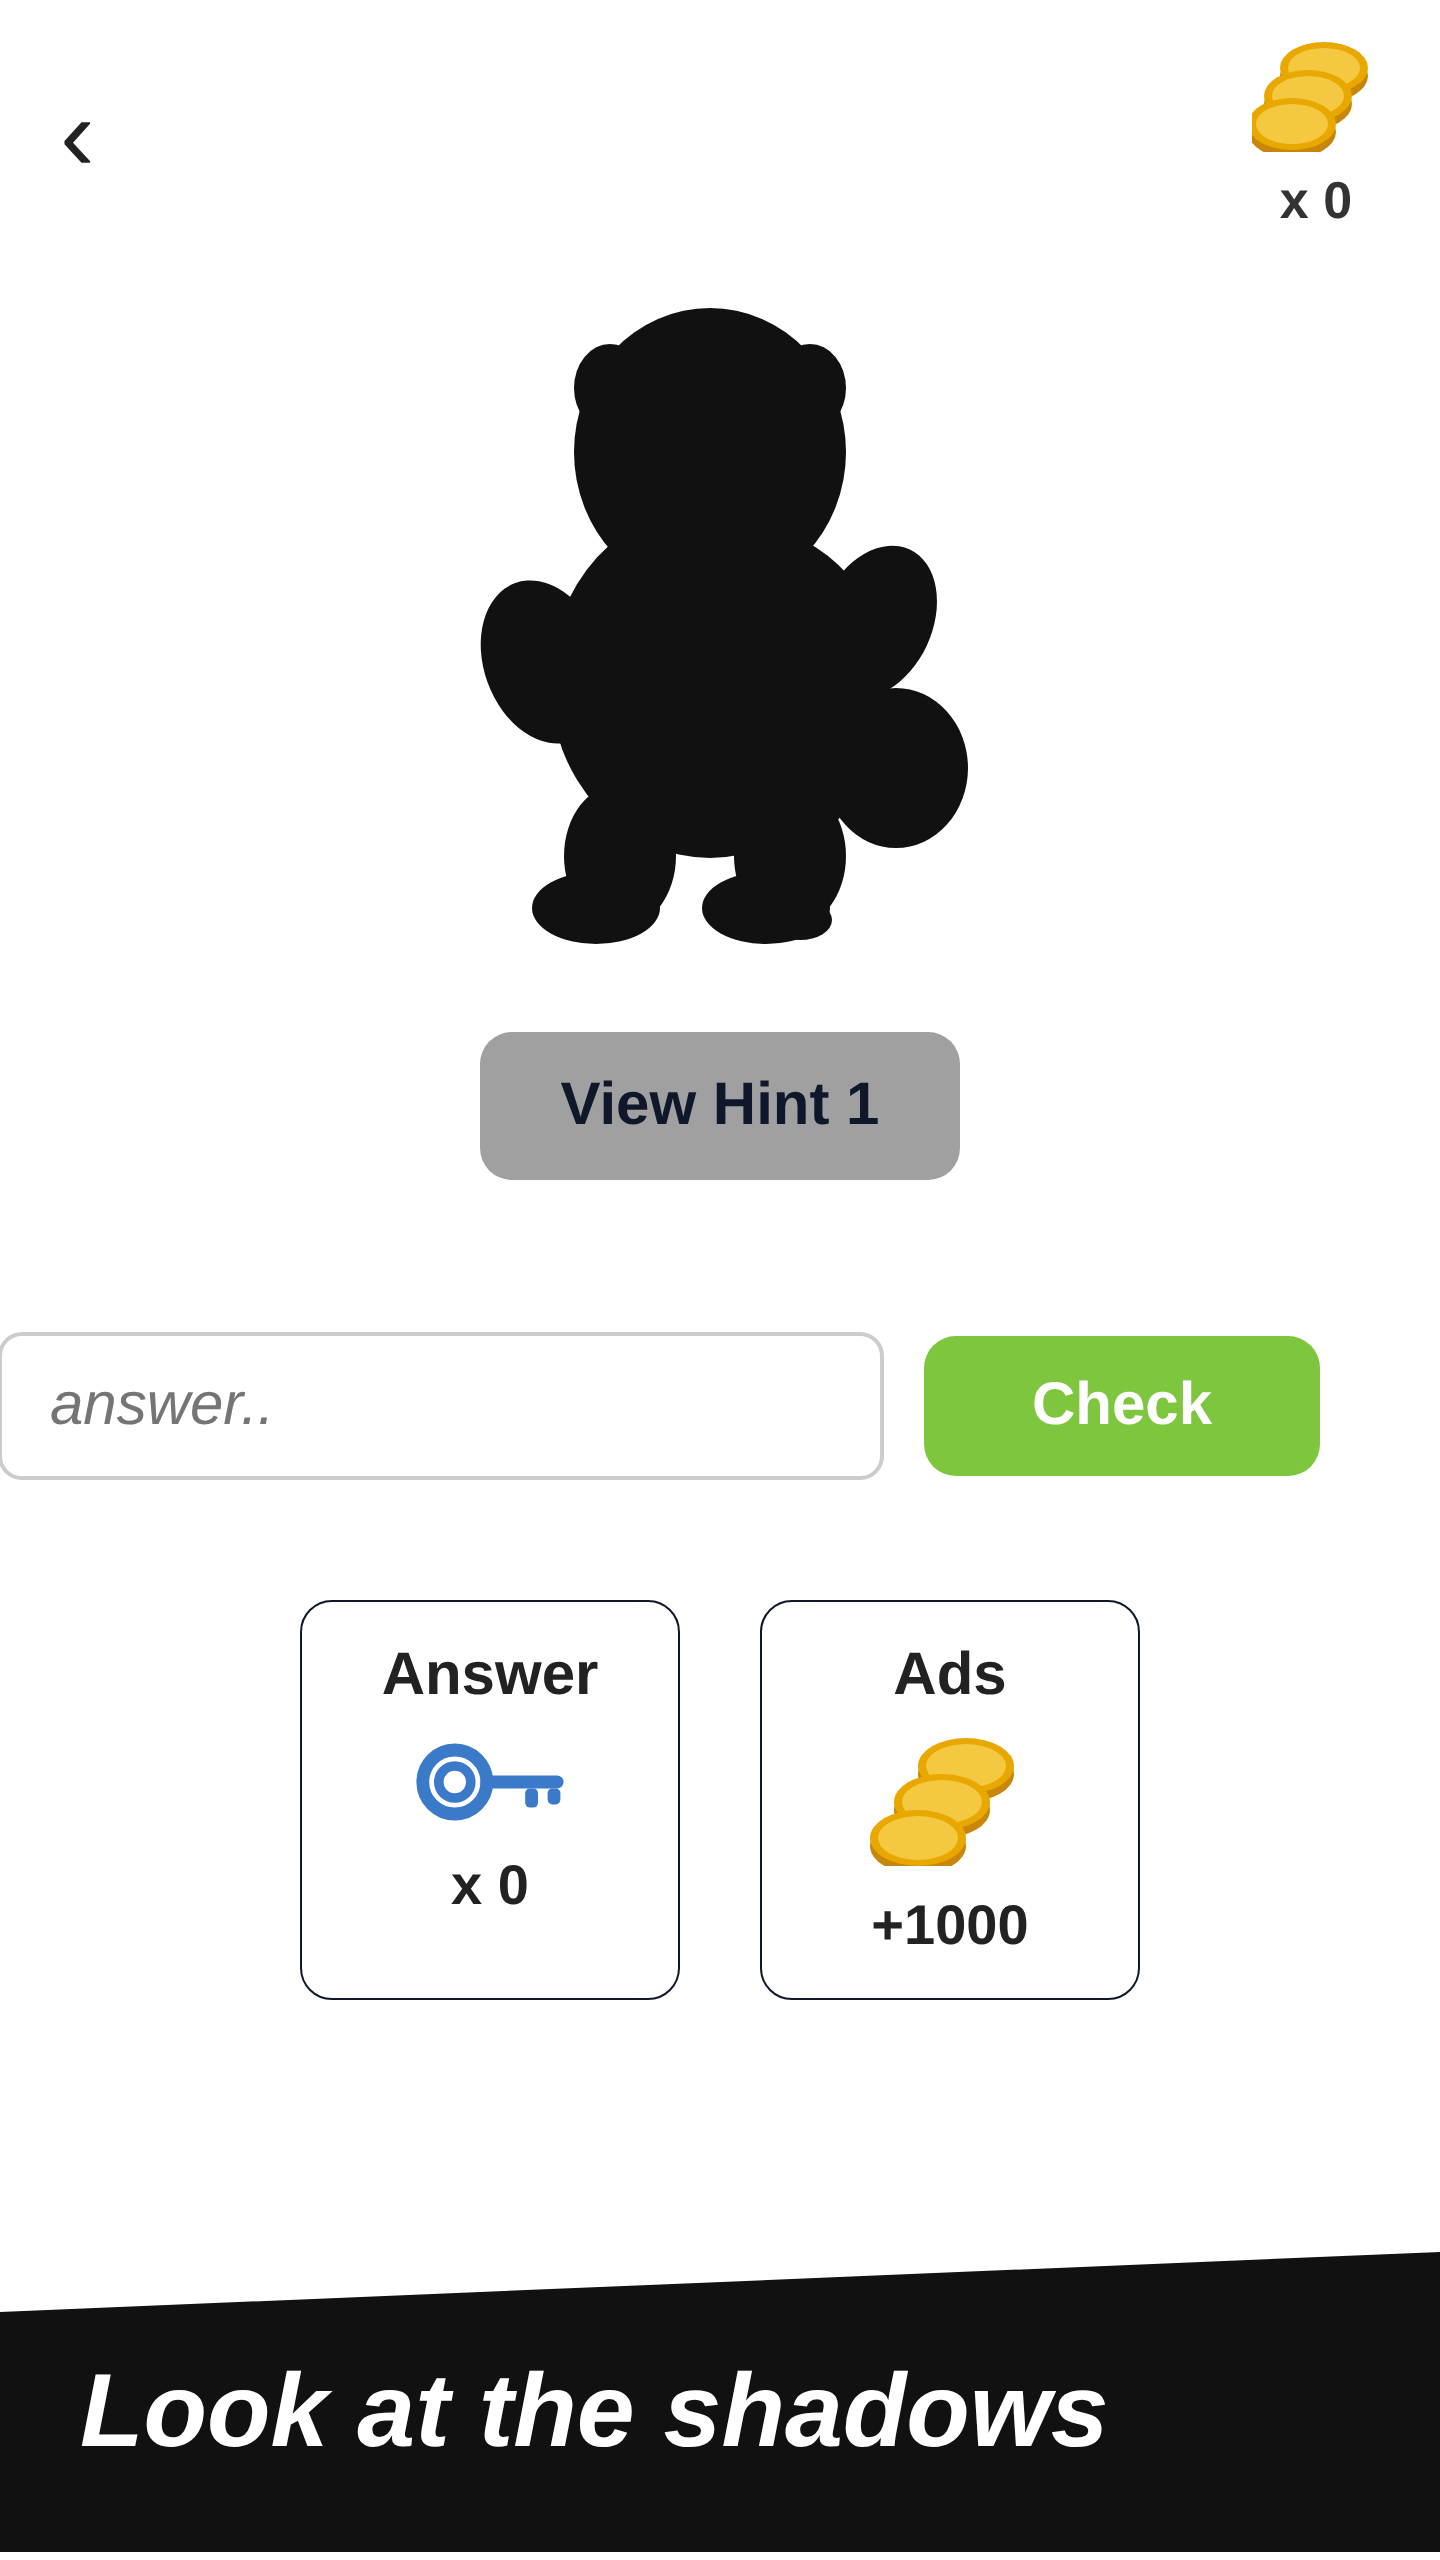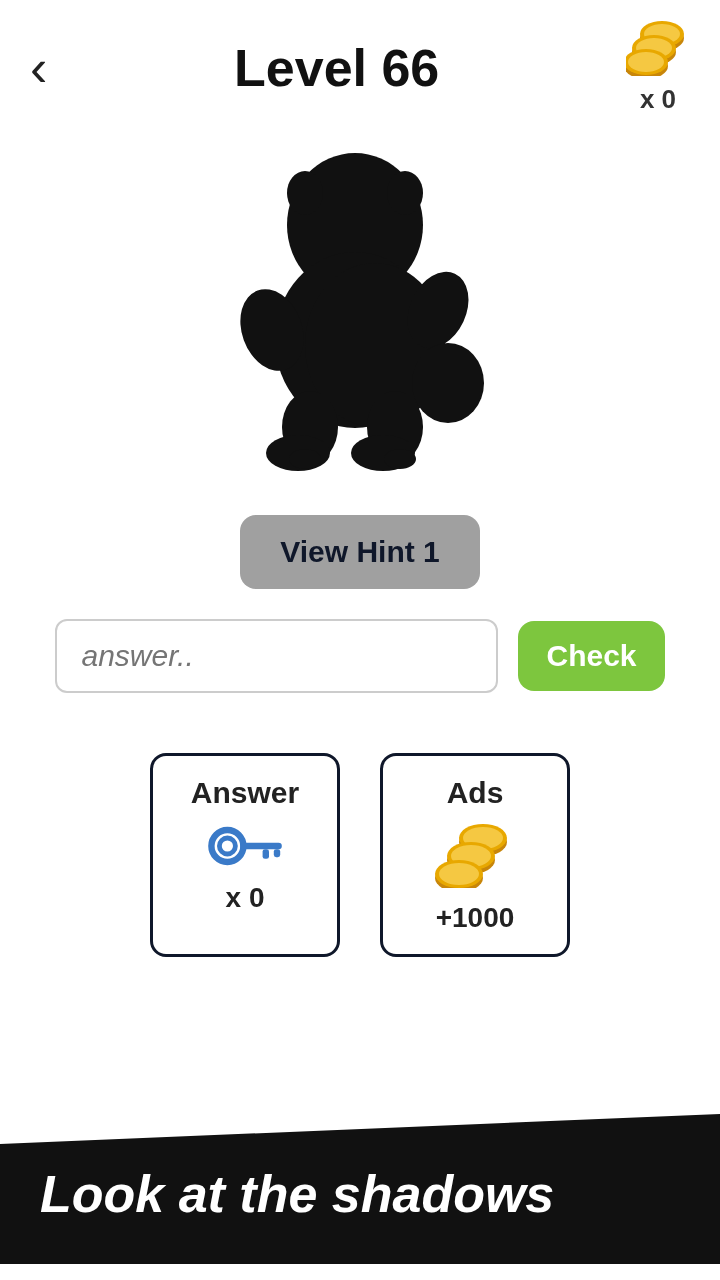--- a/index.html
+++ b/index.html
@@ -76,56 +76,57 @@
       color: #0f172a;
       font-weight: bold;
       cursor: pointer;
       flex: 1;
       max-width: 240px;
     }
 
     
     .answer-row {
       display: flex;
-      justify-content: center;
+      justify-content: flex-end;
       align-items: center;
       gap: 20px;
       padding: 0 60px 40px 60px;
+      margin-top: 46px;
     }
     .answer-input {
       flex: 1;
       padding: 18px 24px;
       font-size: 30px;
       font-style: italic;
       color: #aaa;
       border: 2px solid #ccc;
       border-radius: 12px;
       outline: none;
     }
     .check-btn {
       background: #7dc63e;
       border: none;
       border-radius: 16px;
-      padding: 18px 28px;
+      padding: 18px 54px;
       font-size: 30px;
       color: #fff;
       font-weight: bold;
       cursor: pointer;
       white-space: nowrap;
     }
 
     
     .powerup-row {
       display: flex;
       justify-content: center;
       gap: 40px;
       padding: 20px 60px 40px 60px;
     }
     .powerup-card {
-      border: 3px solid #0f172a;
+      border: 1px solid #0f172a;
       border-radius: 16px;
       padding: 20px 14px;
       display: flex;
       flex-direction: column;
       align-items: center;
       gap: 14px;
       min-width: 190px;
       cursor: pointer;
       background: #fff;
     }
@@ -142,41 +143,40 @@
 
     
     .key-svg {
       width: 80px;
       height: 44px;
     }
 
     
     .bottom-banner {
       position: absolute;
-      bottom: 16px;
+      bottom: 4px;
       left: 0;
       width: 100%;
       background: #111;
       padding: 30px 40px 40px 40px;
       clip-path: polygon(0 20%, 100% 0%, 100% 100%, 0% 100%);
     }
     .banner-text {
       font-size: 52px;
       color: #fff;
       font-weight: bold;
       font-style: italic;
       margin-top: 20px;
     }
   </style>
 </head>
 <body>
 
 <div class="header">
   <div class="back-btn">‹</div>
-  <div class="level-title">Level 66</div>
   <div class="coins-container">
     <div class="coins-icon">
       
       <svg width="64" height="56" viewBox="0 0 64 56">
 
         <ellipse cx="36" cy="18" rx="22" ry="13" fill="#c8860a"></ellipse>
         <ellipse cx="36" cy="14" rx="22" ry="13" fill="#e8a800"></ellipse>
         <ellipse cx="36" cy="14" rx="18" ry="10" fill="#f5c842"></ellipse>
 
         <ellipse cx="28" cy="32" rx="22" ry="13" fill="#c8860a"></ellipse>

